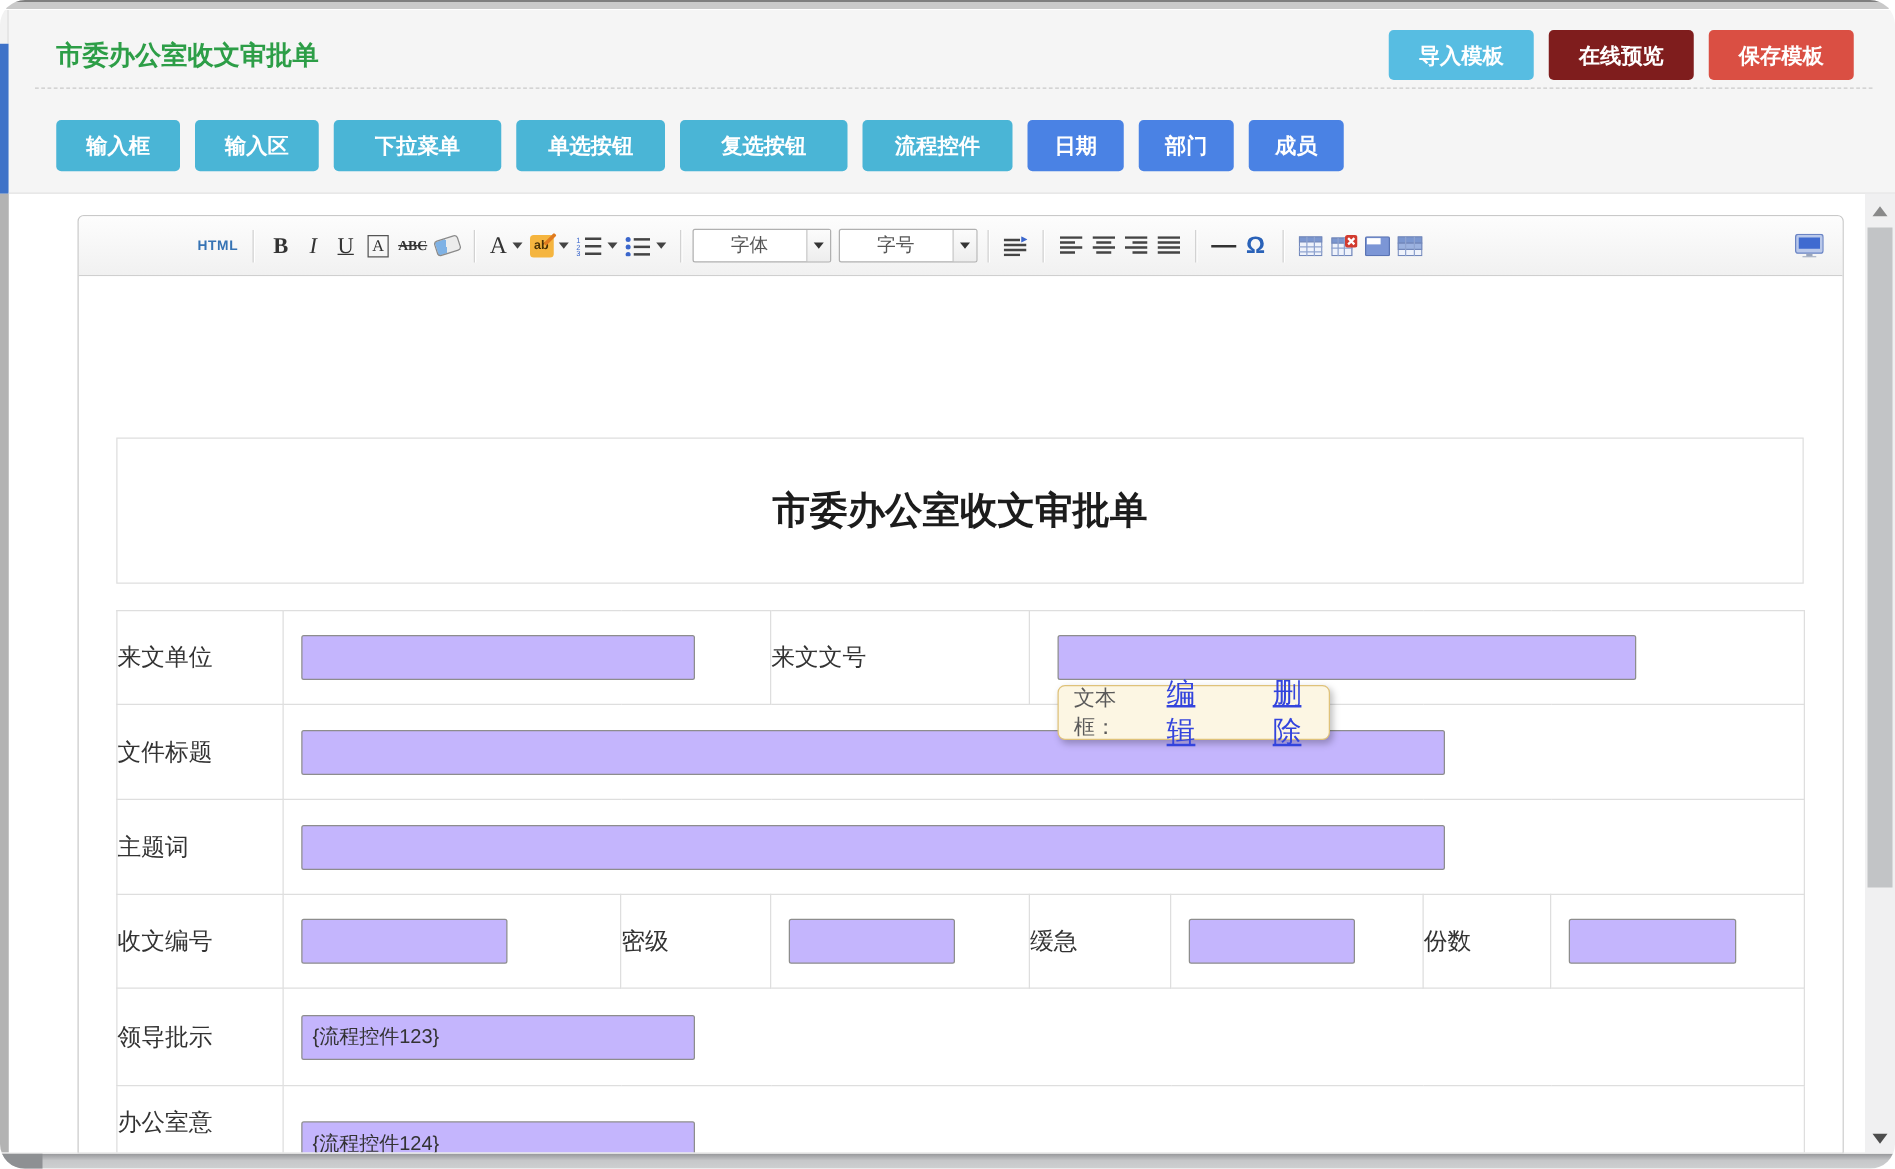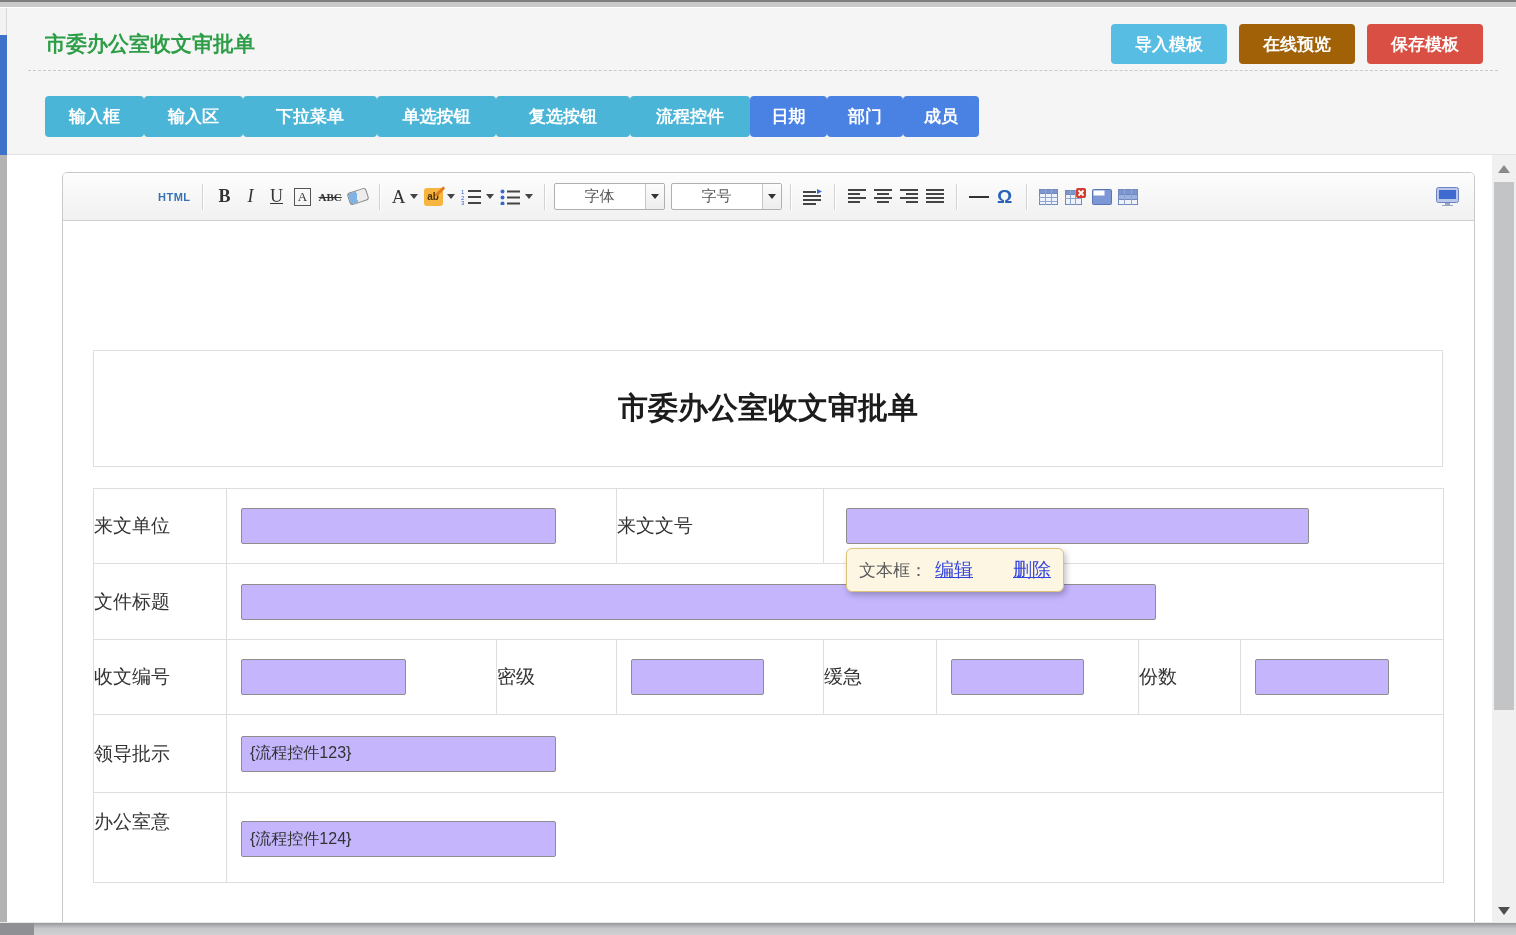--- a/index.html
+++ b/index.html
@@ -1,39 +1,39 @@
 <!DOCTYPE html>
 <html><head>
 <meta charset="utf-8">
 <style>
   * { margin:0; padding:0; box-sizing:border-box; }
   html,body { background:#fff; }
   body { font-family:"Liberation Sans","DejaVu Sans",sans-serif; }
-  #screen { position:relative; width:1516px; height:935px; overflow:hidden; background:#fff; }
+  #screen { position:relative; width:1516px; height:935px; overflow:hidden; background:#fff;border-radius:20px; }
 
   
   .top-strip { position:absolute; left:0; top:0; width:1516px; height:8px;
     background:linear-gradient(#7e7e7e 0 2px, #c9c9c9 2px 7px, #ffffff 7px); }
   .left-sliver-white { position:absolute; left:0; top:8px; width:7px; height:27px; background:#f2f2f2; border-right:1px solid #d9d9d9; }
   .left-sliver-blue  { position:absolute; left:0; top:35px; width:7px; height:120px; background:#3e72c8; }
   .left-sliver-gray  { position:absolute; left:0; top:155px; width:7px; height:767px; background:#b3b3b3; }
 
   
   .header { position:absolute; left:7px; top:8px; width:1509px; height:147px; background:#f5f5f5; border-bottom:1px solid #e3e3e3; }
   .page-title { position:absolute; left:38px; top:22px; font-family:"Liberation Serif","DejaVu Serif",serif;
     font-weight:bold; font-size:21px; color:#2d9e47; }
   .dashed-sep { position:absolute; left:21px; top:62px; width:1470px; border-top:1px dashed #c9c9c9; }
   .header-actions { position:absolute; right:33px; top:16px; display:flex; gap:12px; }
   .hbtn { height:40px; border:none; border-radius:4px; color:#fff; font-weight:bold; font-size:17px;
     font-family:"Liberation Serif","DejaVu Serif",serif; padding:0 22px; cursor:pointer; min-width:116px; }
   .hbtn.import { background:#57bde2; }
-  .hbtn.preview{ background:#a16207; }
+  .hbtn.preview{ background:#7f1d1d; }
   .hbtn.save   { background:#da4f43;text-align:center; }
 
-  .comp-row { position:absolute; left:38px; top:88px; display:flex; }
+  .comp-row { position:absolute; left:38px; top:88px; display:flex; gap:12px; }
   .cbtn { height:41px; border:none; border-radius:4px; color:#fff; font-weight:bold; font-size:17px;
     font-family:"Liberation Serif","DejaVu Serif",serif; display:flex; align-items:center; justify-content:center; cursor:pointer; }
   .cbtn.teal { background:#4ab5d6; }
   .cbtn.blue { background:#4a82e4; }
   .w99{width:99px}.w118{width:134px}.w119{width:119px}.w120{width:120px}.w77{width:77px}.w78{width:76px}
 
   
   .editor { position:absolute; left:44px; top:172px; width:1413px; height:751px;
     border:1px solid #c9c9c9; border-radius:5px 5px 0 0; background:#fff; overflow:hidden;margin-left:18px; }
   .toolbar { height:48px; background:linear-gradient(#fdfdfd,#f1f1f1); border-bottom:1px solid #cfcfcf;
@@ -79,21 +79,21 @@
   .ml14{margin-left:14px} .ml22{margin-left:22px}
   .w315{width:315px} .w463{width:463px} .w915{width:915px} .w165{width:165px} .w133{width:133px} .w134{width:134px}
   td.top-cell { vertical-align:top; }
   .pad-top-label { padding-top:16px; display:block; }
   .mt28 { margin-top:28px; }
 
   
   .tooltip { position:absolute; left:783px; top:327px; width:218px; height:44px; background:#fcf6e3;
     border:1px solid #dfc27a; border-radius:6px; box-shadow:2px 3px 6px rgba(0,0,0,.25);
     display:flex; align-items:center; padding-left:12px; font-size:17px; color:#5a5a5a; z-index:5; }
-  .tooltip a { color:#3344dd; text-decoration:underline; font-size:19px; }
+  .tooltip a { color:#3344dd; text-decoration:underline; font-size:23px; }
   .tt-edit { margin-left:8px; }
   .tt-del { margin-left:40px; }
 
   
   .vscroll { position:absolute; right:0; top:155px; width:24px; height:767px; background:#f0f0f1; }
   .vs-up { position:absolute; top:10px; left:6px; width:0; height:0;
     border-left:6px solid transparent; border-right:6px solid transparent; border-bottom:8px solid #8a8a8a; }
   .vs-thumb { position:absolute; top:27px; left:2px; width:20px; height:528px; background:#c2c4c6; }
   .vs-down { position:absolute; top:752px; left:6px; width:0; height:0;
     border-left:6px solid transparent; border-right:6px solid transparent; border-top:8px solid #4d4d4d; }
@@ -312,20 +312,24 @@
             <tr class="r1">
           <td class="lbl">来文单位</td>
           <td colspan="2"><input class="tin ml14 w315" style=""></td>
           <td class="lbl">来文文号</td>
           <td colspan="4"><input class="tin ml22 w463" style=""></td>
         </tr>
         <tr class="r2">
           <td class="lbl">文件标题</td>
           <td colspan="7"><input class="tin ml14 w915" style=""></td>
         </tr>
+        <tr class="r3">
+          <td class="lbl">主题词</td>
+          <td colspan="7"><input class="tin ml14 w915" style=""></td>
+        </tr>
         <tr class="r4">
           <td class="lbl">收文编号</td>
           <td><input class="tin ml14 w165" style=""></td>
           <td class="lbl">密级</td>
           <td><input class="tin ml14 w133" style=""></td>
           <td class="lbl">缓急</td>
           <td><input class="tin ml14 w133" style=""></td>
           <td class="lbl">份数</td>
           <td><input class="tin ml14 w134" style=""></td>
         </tr>

